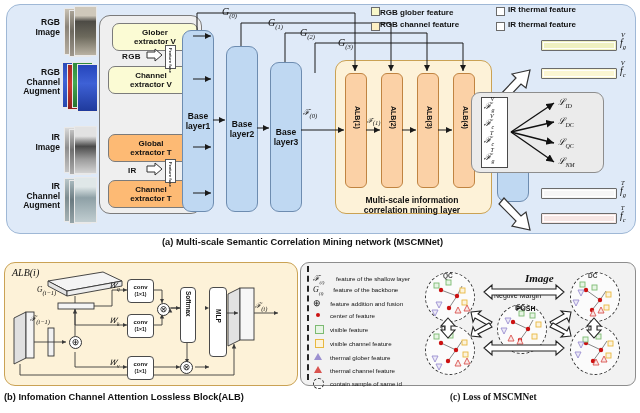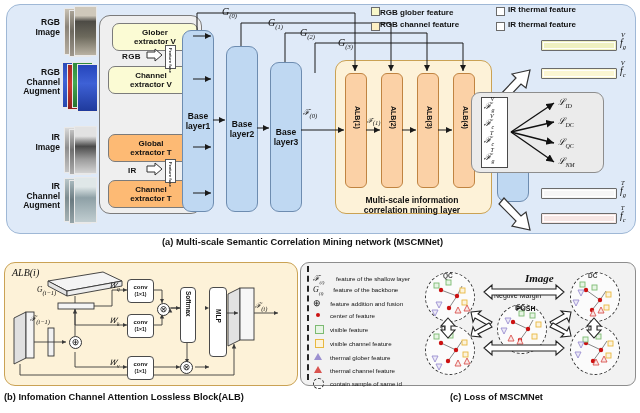--- a/index.html
+++ b/index.html
@@ -528,13 +528,13 @@
 
     <polygon points="594,318 601,326 597,326 597,330 601,330 594,338 587,330 591,330 591,326 587,326"></polygon>
 
     <polygon points="471,312 481,311 478,314 492,322 489,326 475,318 473,322"></polygon>
     <polygon points="571,312 561,311 564,314 550,322 553,326 567,318 569,322"></polygon>
     <polygon points="471,336 481,337 478,334 492,327 489,323 475,331 473,327"></polygon>
     <polygon points="571,336 561,337 564,334 550,327 553,323 567,331 569,327"></polygon>
   </g>
 </svg>
 
-<div class="caption" style="left:450px;top:392px;">(c) Loss of MSCMNet</div>
+<div class="caption" style="left:450px;top:392px;font-family:Liberation Serif, serif;">(c) Loss of MSCMNet</div>
 
 </body></html>

